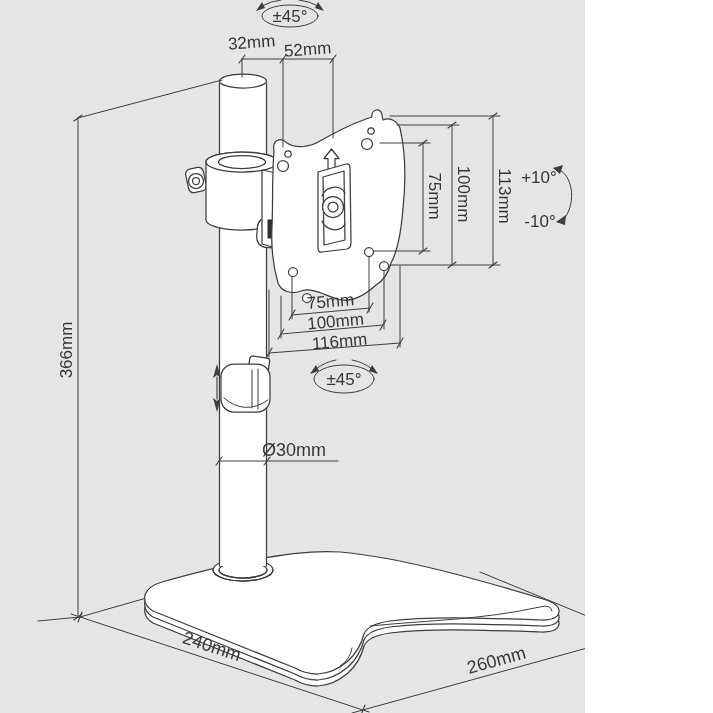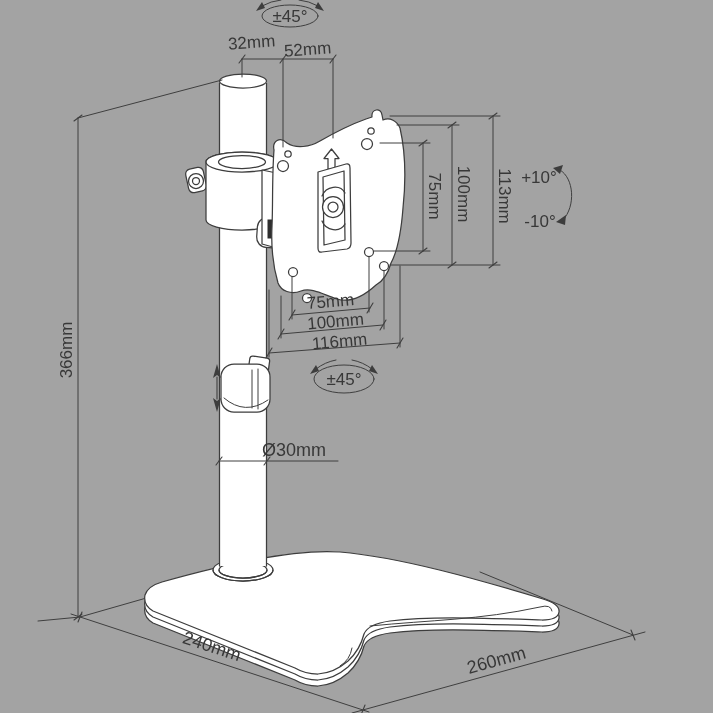--- a/index.html
+++ b/index.html
@@ -1,16 +1,16 @@
 <!DOCTYPE html>
 <html><head>
 <meta charset="utf-8">
 <style>
   html,body{margin:0;padding:0;background:#ffffff;}
-  .stage{width:713px;height:713px;position:relative;background:#a3a3a3;overflow:hidden;}
+  .stage{width:585px;height:713px;position:relative;background:#e5e5e5;overflow:hidden;}
   svg{display:block;}
   .ln{stroke:#3d3d3d;stroke-width:1.25;fill:none;stroke-linecap:round;stroke-linejoin:round;}
   .fw{stroke:#3d3d3d;stroke-width:1.25;fill:#ffffff;stroke-linejoin:round;}
   .dim{stroke:#3f3f3f;stroke-width:1;fill:none;stroke-linecap:round;}
   .tick{stroke:#3f3f3f;stroke-width:1.1;fill:none;stroke-linecap:round;}
   .dark{fill:#2f2f2f;stroke:#2f2f2f;}
   .ah{fill:#3d3d3d;stroke:none;}
   text{fill:#383838;font-family:"Liberation Sans","DejaVu Sans",sans-serif;font-size:17px;}
   .big{font-size:18px;}
 </style>

